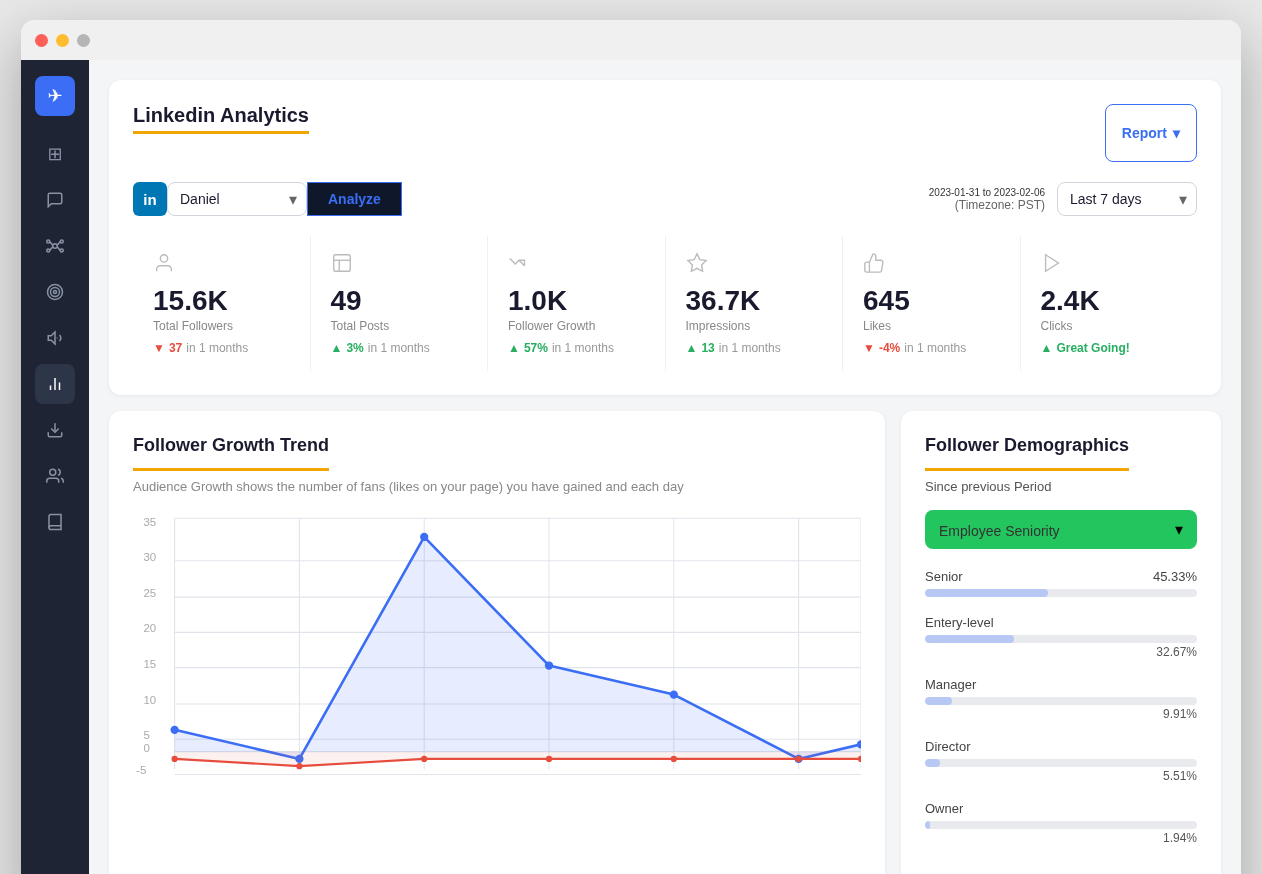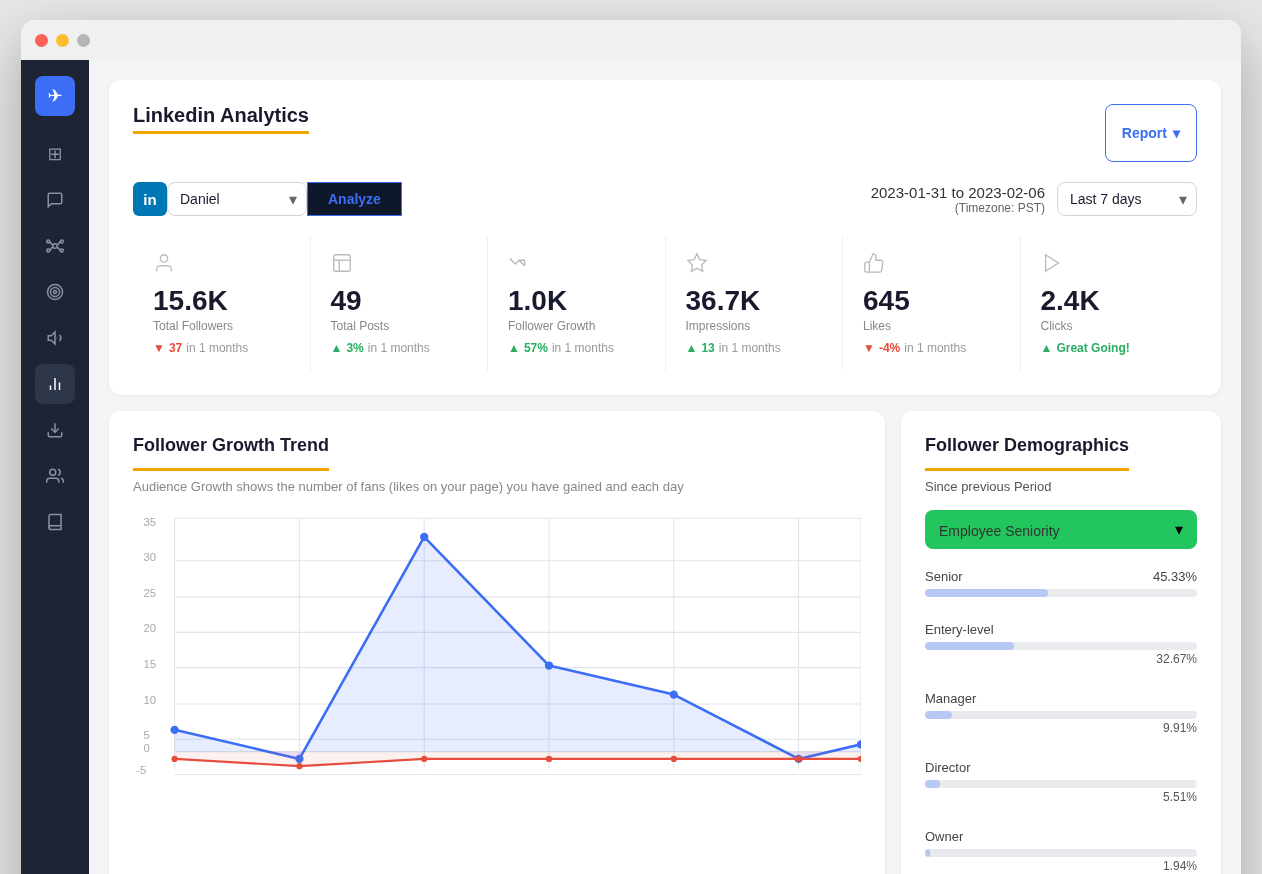--- a/index.html
+++ b/index.html
@@ -197,21 +197,21 @@
       gap: 12px;
     }
 
     .date-range-text {
       font-size: 12px;
       color: #666;
       text-align: right;
     }
 
     .date-range-text .date {
-      font-size: 15px;
+      font-size: 10px;
       color: #333;
       font-weight: 500;
       text-align: center;
     }
 
     .period-select {
       appearance: none;
       border: 1.5px solid #d1d5db;
       border-radius: 8px;
       padding: 8px 36px 8px 12px;
@@ -340,21 +340,21 @@
       margin-bottom: 20px;
     }
 
     .demo-dropdown-label {
       font-size: 14px;
       color: #333;
       font-weight: 500;
     }
 
     .bar-item {
-      margin-bottom: 25px;
+      margin-bottom: 18px;
     }
 
     .bar-header {
       display: flex;
       justify-content: space-between;
       font-size: 13px;
       color: #444;
       margin-bottom: 5px;
     }
 

